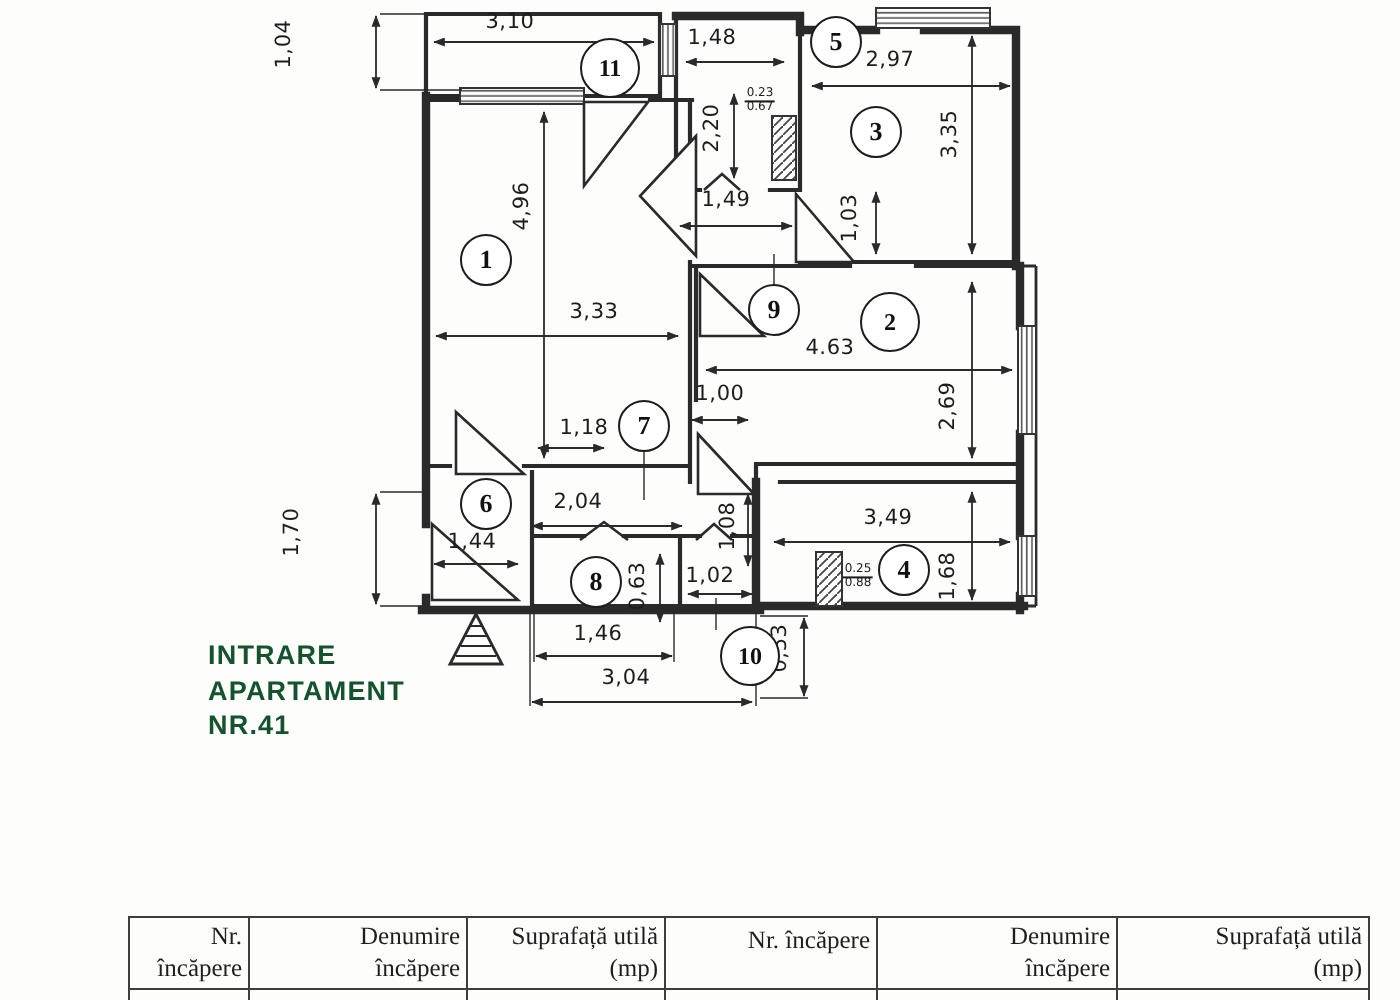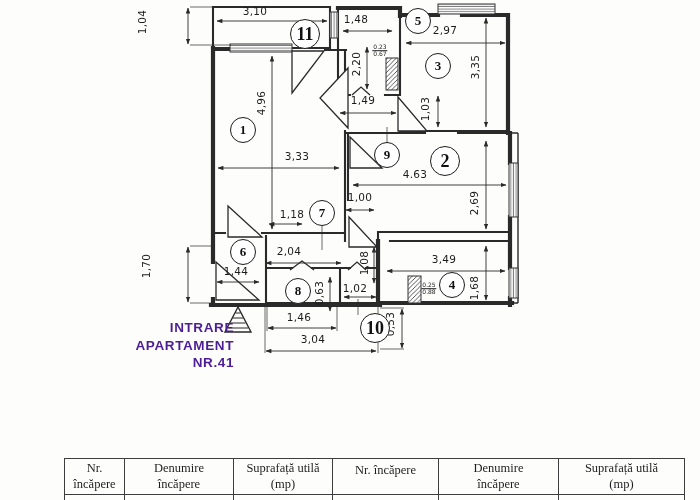--- a/index.html
+++ b/index.html
@@ -5,31 +5,31 @@
   html,body{margin:0;padding:0;background:#fff;}
   #shot{position:relative;width:700px;height:500px;background:#fdfdfc;overflow:hidden;
         font-family:"DejaVu Sans",sans-serif;color:#222;}
   svg{position:absolute;left:0;top:0;}
   .dim{position:absolute;transform:translate(-50%,-50%);font-size:10.5px;letter-spacing:.3px;
        color:#1c1c1c;white-space:nowrap;background:transparent;}
   .vdim{transform:translate(-50%,-50%) rotate(-90deg);}
   .rc{position:absolute;width:24px;height:24px;border:1.7px solid #1c1c1c;border-radius:50%;
       background:#fff;display:flex;align-items:center;justify-content:center;
       font:bold 13px "Liberation Serif",serif;color:#111;transform:translate(-50%,-50%);}
-  .rc.big{width:28px;height:28px;font-size:18px;}
+  .rc.big{width:28px;height:28px;font-size:12px;}
   .frac{position:absolute;transform:translate(-50%,-50%);font-size:6px;line-height:1.05;
         text-align:center;color:#1c1c1c;}
   .frac .top{border-bottom:.7px solid #1c1c1c;padding:0 1px;}
-  .entrance{position:absolute;left:104px;top:319px;width:130px;text-align:right;
+  .entrance{position:absolute;left:104px;top:319px;width:130px;text-align:left;
             font:bold 13.5px "Liberation Sans",sans-serif;letter-spacing:.6px;
-            color:#4c1d95;line-height:1.3;}
+            color:#14532d;line-height:1.3;}
   table.rooms{position:absolute;left:64px;top:458px;border-collapse:collapse;
               font-family:"Liberation Serif",serif;font-size:12.5px;color:#1e1e1e;}
   table.rooms th,table.rooms td{border:1.3px solid #3d3d3d;font-weight:normal;
-              text-align:center;vertical-align:middle;padding:1px 3px;line-height:1.25;}
+              text-align:right;vertical-align:middle;padding:1px 3px;line-height:1.25;}
   table.rooms th.single{vertical-align:top;padding-top:4px;font-family:Liberation Serif, serif;}
   table.rooms tr.hdr{height:36px;}
   table.rooms tr.part{height:22px;}
 </style>
 </head>
 <body>
 
 <div id="shot">
 
   <svg width="700" height="500" viewBox="0 0 700 500">

